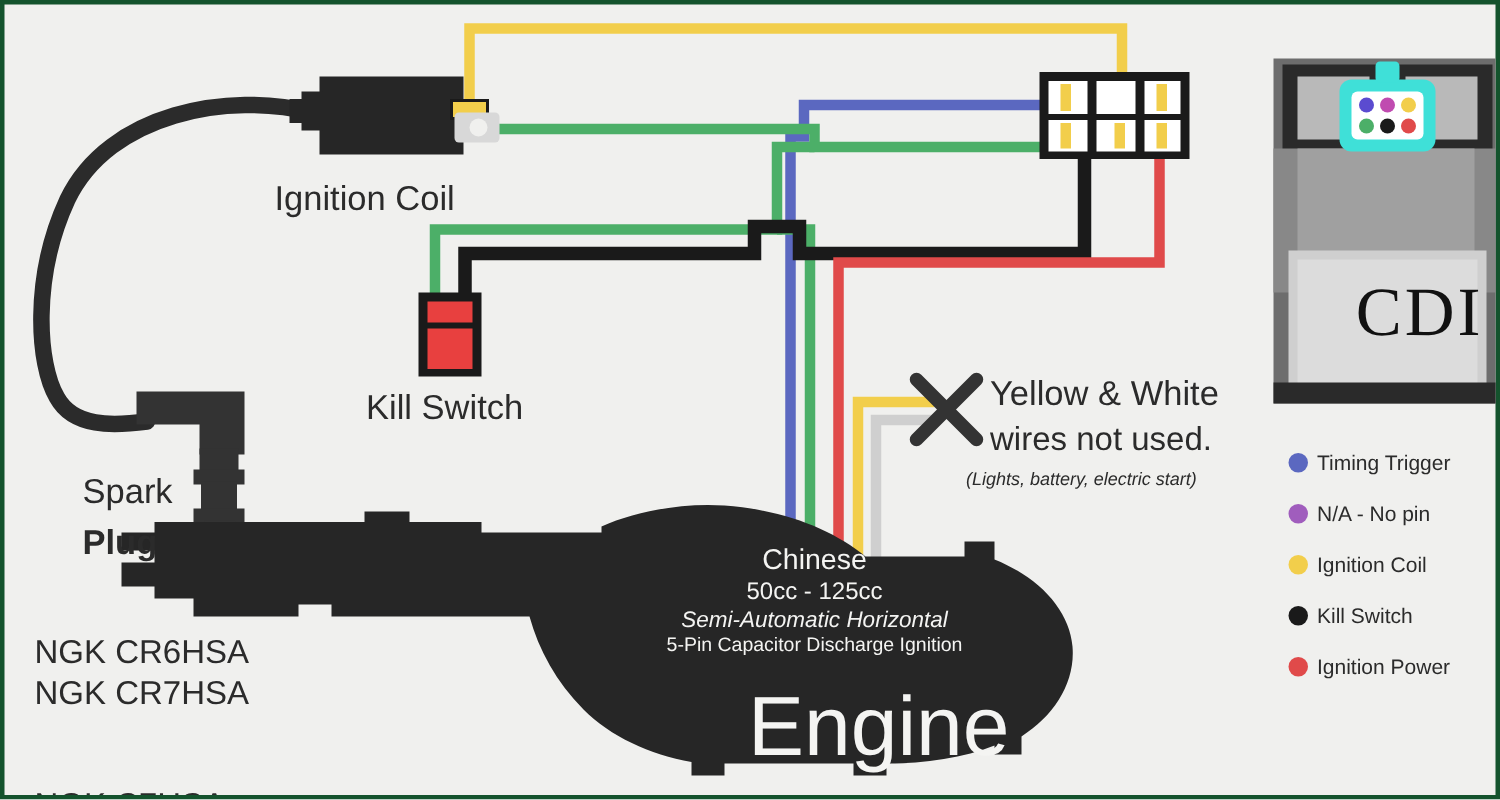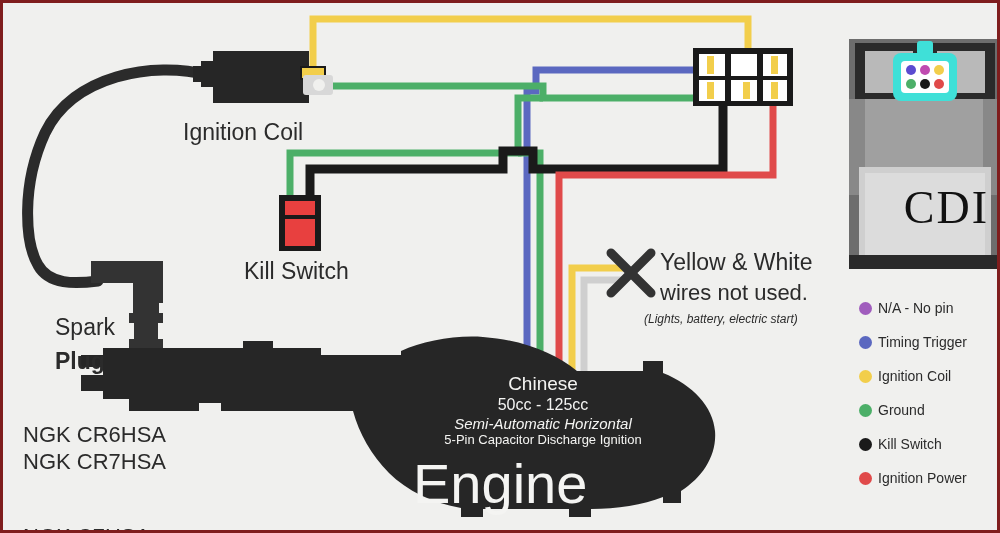--- a/index.html
+++ b/index.html
@@ -6,21 +6,21 @@
   html, body {
     margin: 0;
     padding: 0;
     background: #ffffff;
   }
   #canvas {
     position: relative;
     width: 1000px;
     height: 533px;
     background: #f0f0ee;
-    border: 3px solid #7f1d1d;
+    border: 3px solid #14532d;
     box-sizing: border-box;
     overflow: hidden;
     font-family: "Liberation Sans", sans-serif;
   }
   #wires {
     position: absolute;
     left: 0; top: 0;
     width: 1000px;
     height: 533px;
   }
@@ -44,33 +44,32 @@
 
   
   .eng-txt {
     position: absolute;
     color: #f4f4f2;
     text-align: center;
     width: 260px;
     left: 410px;
     font-family: "Liberation Sans", sans-serif;
     white-space: nowrap;
-    margin-top: 10px;
   }
   #eng-1 { top: 360px; font-size: 19px; }
   #eng-2 { top: 383px; font-size: 16px; }
   #eng-3 { top: 402px; font-size: 15px; font-style: italic; }
   #eng-4 { top: 419px; font-size: 13px; }
   #eng-5 { top: 435px; font-size: 14px; }
   #eng-big {
     position: absolute;
     left: 410px;
     top: 448px;
     width: 260px;
-    text-align: left;
+    text-align: right;
     color: #f4f4f2;
     font-size: 56px;
     font-family: "Liberation Sans", sans-serif;
   }
 
   
   #cdi-text {
     position: absolute;
     left: 858px;
     top: 178px;
@@ -252,36 +251,32 @@
   <div class="eng-txt" id="eng-1">Chinese</div>
   <div class="eng-txt" id="eng-2">50cc - 125cc</div>
   <div class="eng-txt" id="eng-3">Semi-Automatic Horizontal</div>
   <div class="eng-txt" id="eng-4">5-Pin Capacitor Discharge Ignition</div>
   <div id="eng-big">Engine</div>
 
   <div id="cdi-text">CDI</div>
 
   <div id="legend">
       <div class="leg-row">
+        <span class="leg-dot" style="background: rgb(91, 104, 192);"></span>
+        <span class="leg-txt">Timing Trigger</span>
+      </div>
+      <div class="leg-row">
         <span class="leg-dot" style="background: rgb(160, 93, 189);"></span>
         <span class="leg-txt">N/A - No pin</span>
       </div>
       <div class="leg-row">
-        <span class="leg-dot" style="background: rgb(91, 104, 192);"></span>
-        <span class="leg-txt">Timing Trigger</span>
-      </div>
-      <div class="leg-row">
         <span class="leg-dot" style="background: rgb(242, 206, 75);"></span>
         <span class="leg-txt">Ignition Coil</span>
       </div>
       <div class="leg-row">
-        <span class="leg-dot" style="background: rgb(76, 175, 104);"></span>
-        <span class="leg-txt">Ground</span>
-      </div>
-      <div class="leg-row">
         <span class="leg-dot" style="background: rgb(26, 26, 26);"></span>
         <span class="leg-txt">Kill Switch</span>
       </div>
       <div class="leg-row">
         <span class="leg-dot" style="background: rgb(224, 74, 74);"></span>
         <span class="leg-txt">Ignition Power</span>
       </div>
     </div>
 
 </div>

